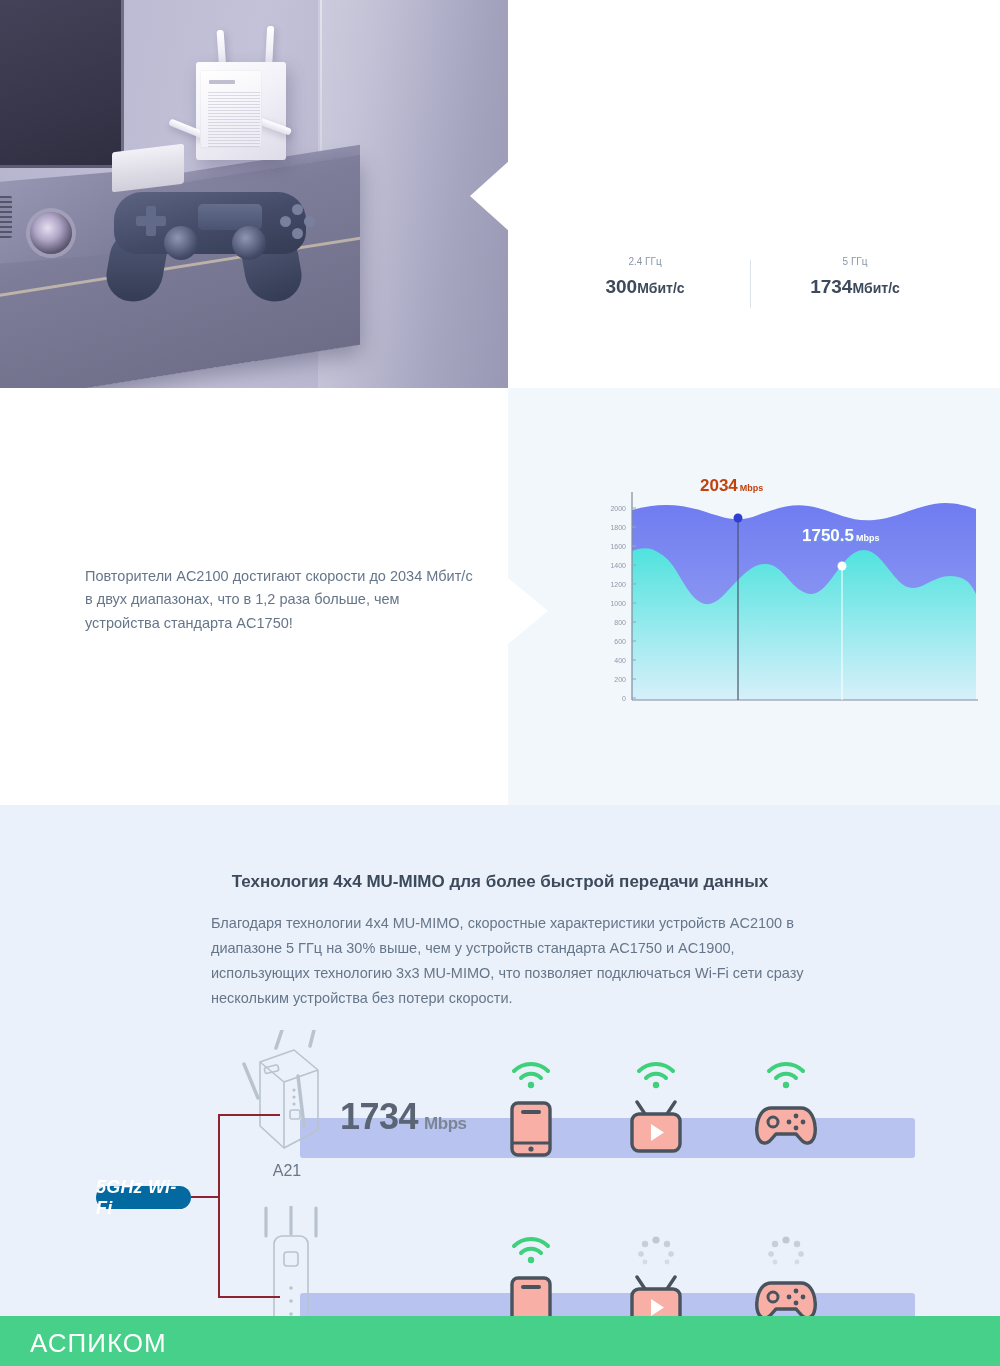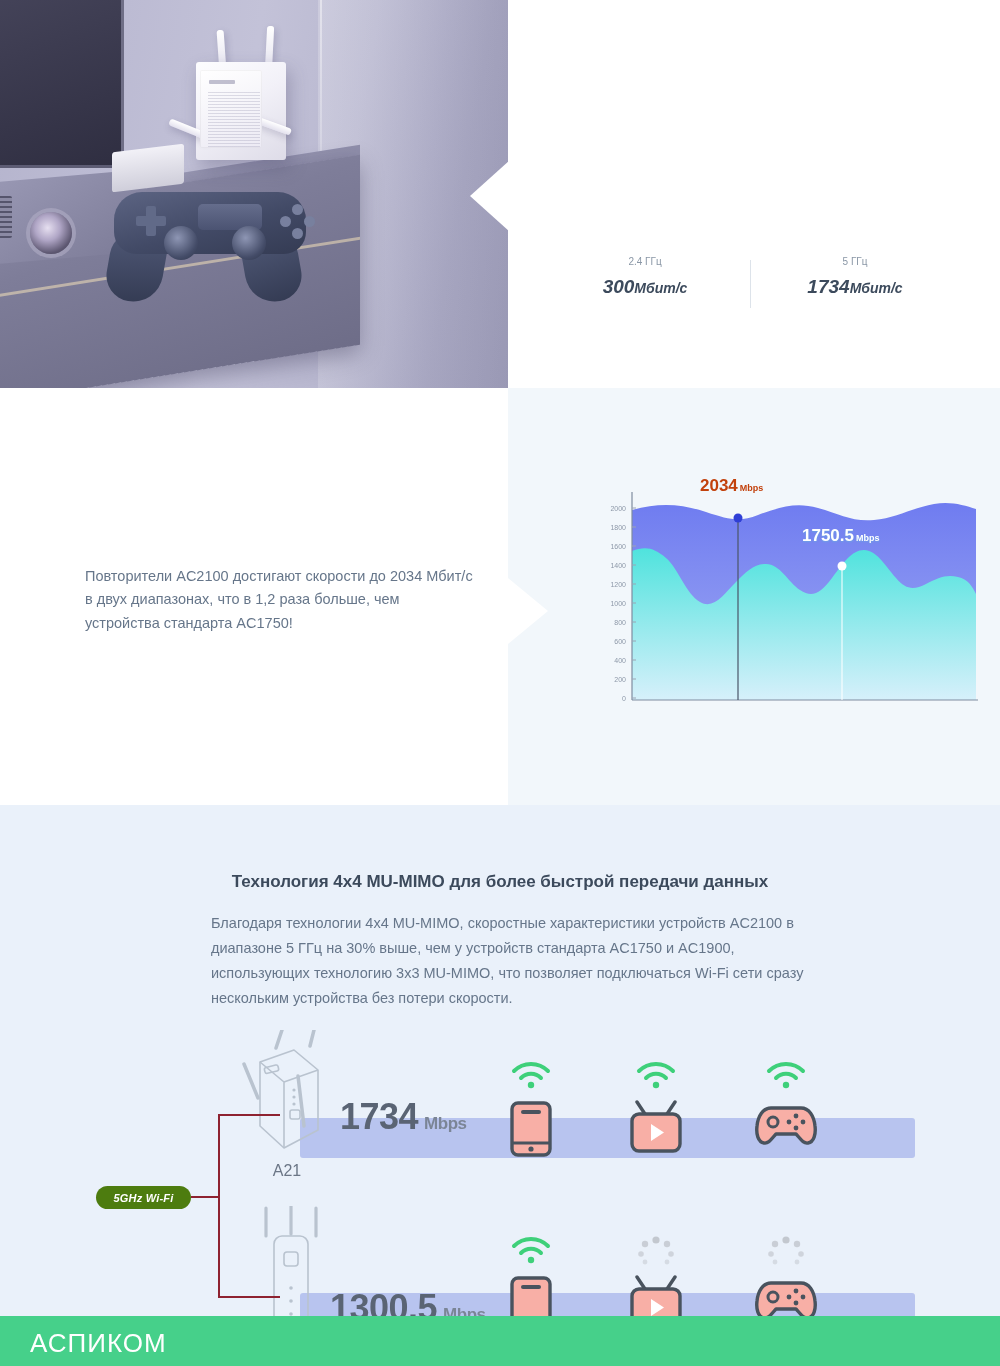--- a/index.html
+++ b/index.html
@@ -159,21 +159,21 @@
   .speeds {
     position:absolute; left:540px; top:256px; width:420px; display:flex;
   }
   .spd { flex:1; text-align:center; position:relative; }
   .spd + .spd:before {
     content:""; position:absolute; left:0; top:4px; width:1px; height:48px;
     background:#dde3ea;
   }
   .spd-band { font-size:10px; color:#8a97a6; }
   .spd-val { margin-top:9px; font-size:19px; font-weight:bold; color:#3c4a5c; }
-  .spd-val span { font-size:14px;font-style:italic; }
+  .spd-val span { font-size:14px; }
 
   
   .sec2 { position:absolute; left:0; top:388px; width:1000px; height:417px; background:#ffffff; }
   .sec2-panel { position:absolute; left:508px; top:0; width:492px; height:417px; background:#f2f7fb; }
   .notch2 {
     position:absolute; left:508px; top:578px; width:40px; height:66px;
     background:#ffffff; clip-path:polygon(0 0,0 100%,100% 50%); z-index:3;
   }
   .sec2-text { position:absolute; left:85px; top:158px; width:390px; }
   .h2 { font-size:16px; font-weight:bold; color:#3c4a5c; }
@@ -207,22 +207,22 @@
 
   
   .router { position:absolute; }
   .router .lbl { position:absolute; width:100%; text-align:center; font-size:16px; color:#6b7686; }
   .r-top { left:232px; top:-10px; width:110px; height:160px; }
   .r-bot { left:250px; top:166px; width:80px; height:170px; }
 
   
   .badge5 {
     position:absolute; left:96px; top:1186px; width:95px; height:23px;
-    background:#4d7c0f; border-radius:12px; color:#ffffff;
-    font-size:11px; font-weight:bold; font-style:italic;
+    background:#0369a1; border-radius:12px; color:#ffffff;
+    font-size:18px; font-weight:bold; font-style:italic;
     display:flex; align-items:center; justify-content:center; letter-spacing:.2px;
     z-index:6;
   }
   .conn { position:absolute; background:#8e2230; z-index:5; }
   .conn.v   { left:218px; top:1114px; width:2px; height:184px; }
   .conn.h1  { left:218px; top:1114px; width:62px; height:2px; }
   .conn.h2  { left:191px; top:1196px; width:29px; height:2px; }
   .conn.h3  { left:218px; top:1296px; width:62px; height:2px; }
 
   
@@ -406,23 +406,20 @@
   <div class="h3">Технология 4x4 MU-MIMO для более быстрой передачи данных</div>
   <div class="p3">Благодаря технологии 4x4 MU-MIMO, скоростные характеристики устройств AC2100 в диапазоне 5 ГГц на 30% выше, чем у устройств стандарта AC1750 и AC1900, использующих технологию 3x3 MU-MIMO, что позволяет подключаться Wi-Fi сети сразу нескольким устройства без потери скорости.</div>
 
   <div class="diagram">
     <div class="bar top"></div>
     <div class="bar bottom"></div>
 
     <div class="spd-big top">
       <span>1734</span><span class="u" style="margin-left:6px">Mbps</span>
     </div>
-    <div class="spd-big bottom">
-      <span>1300.5</span><span class="u" style="margin-left:6px">Mbps</span>
-    </div>
 
     <div class="router r-top">
       <svg width="110" height="150" viewBox="0 0 110 150">
         <g fill="none" stroke="#b9c3cf" stroke-width="1.6" stroke-linejoin="round">
           <path d="M28,32 L62,20 L86,40 L86,100 L52,118 L28,96 Z"></path>
           <path d="M28,32 L52,52 L52,118"></path>
           <path d="M52,52 L86,40"></path>
           <rect x="32" y="38" width="14" height="6" rx="2" transform="rotate(-14 32 38)"></rect>
           <rect x="58" y="80" width="10" height="9" rx="2"></rect>
           <path d="M44,18 L52,-6" stroke-width="3.5" stroke-linecap="round"></path>

